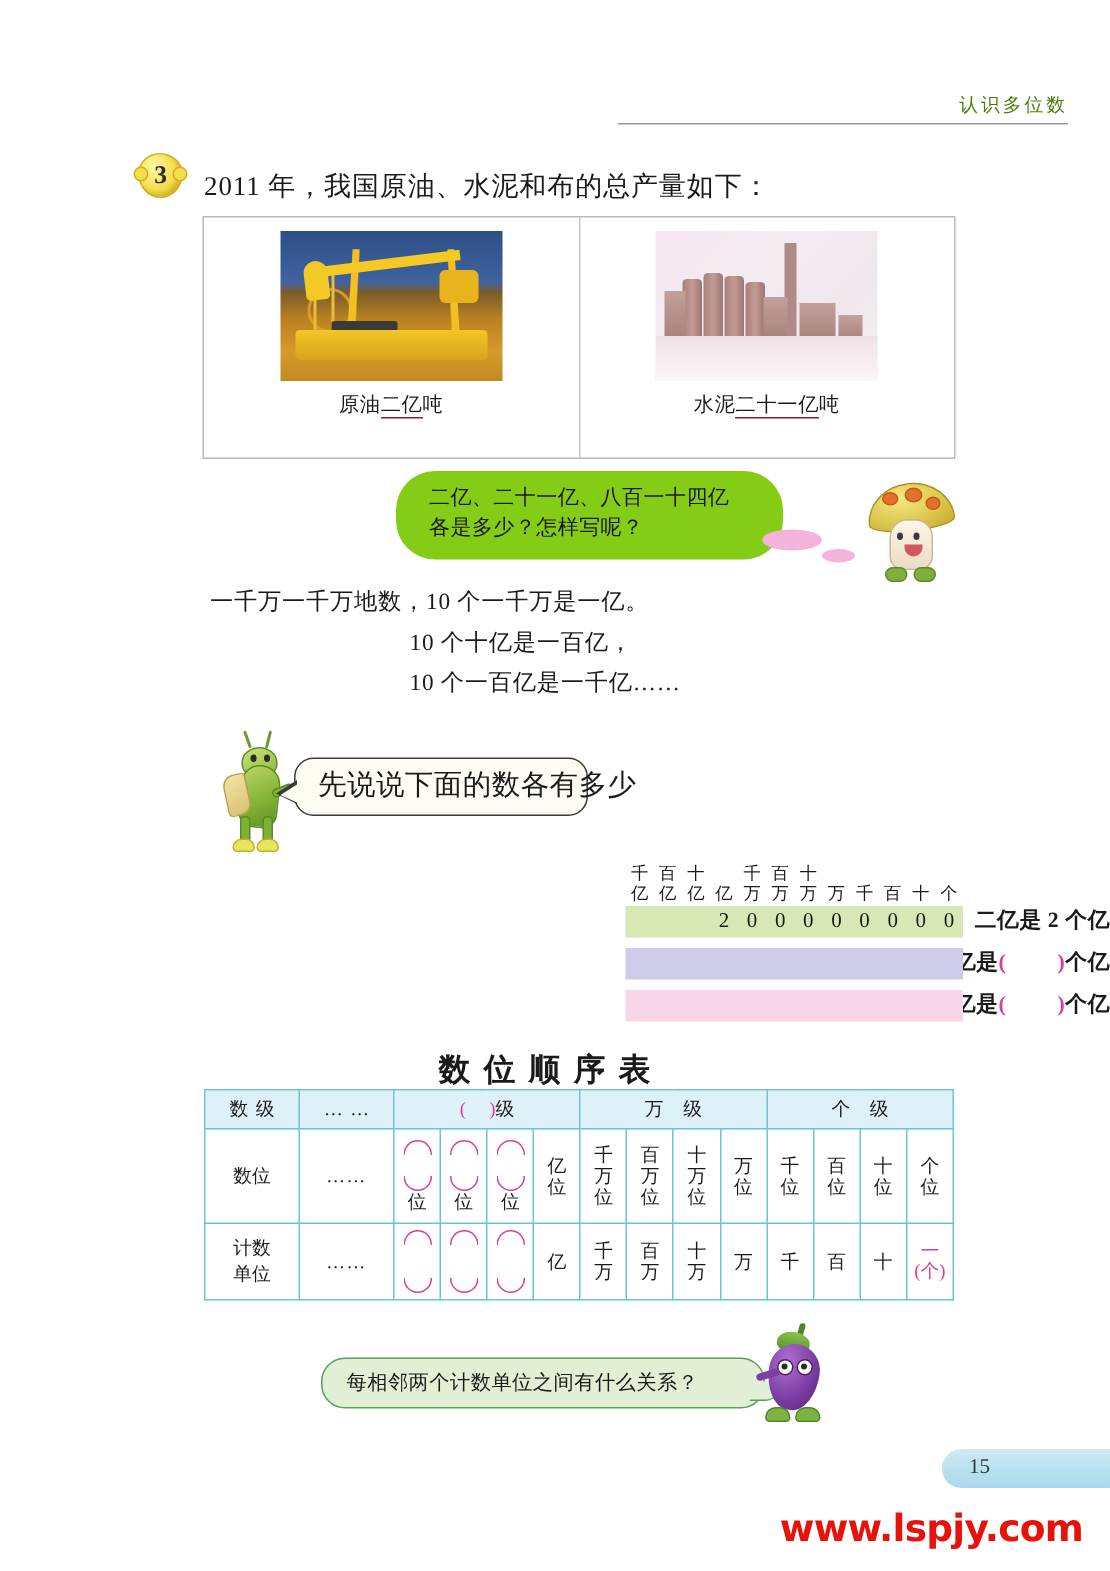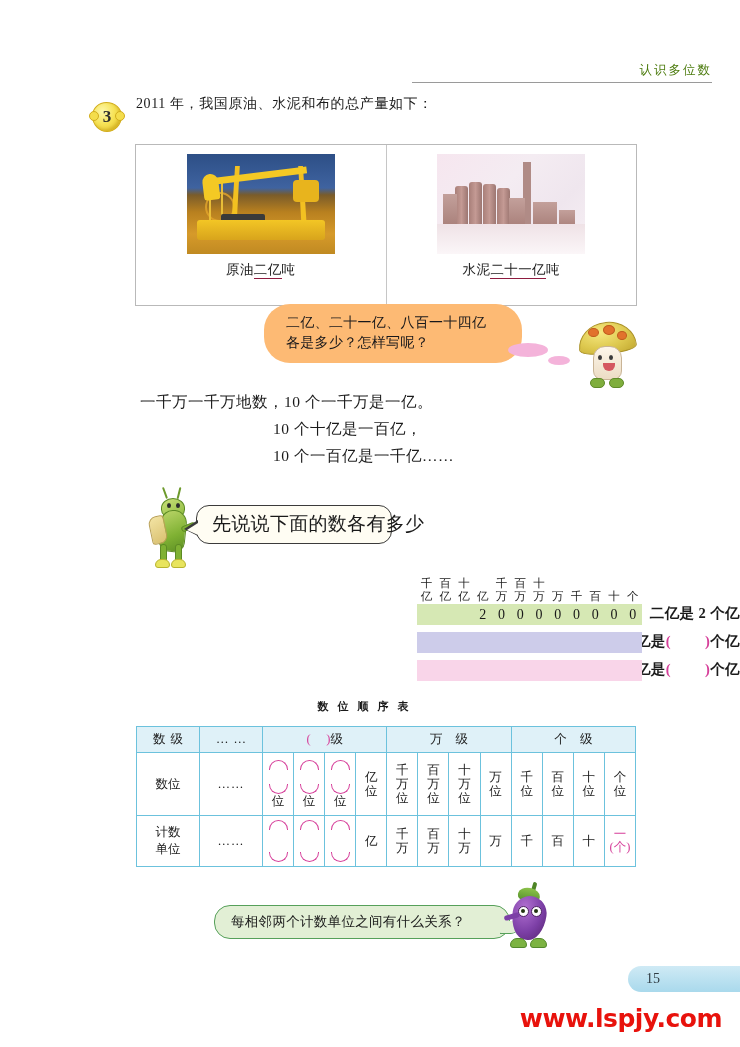--- a/index.html
+++ b/index.html
@@ -71,22 +71,22 @@
     justify-content: center;
     font-size: 17px;
     font-weight: bold;
     color: #2e2e2e;
     z-index: 2;
   }
 
   .qtext {
     position: absolute;
     left: 136px;
-    top: 95px;
-    font-size: 14px;
+    top: 112px;
+    font-size: 18px;
     letter-spacing: .6px;
     white-space: nowrap;
   }
 
   
   .picpanel {
     position: absolute;
     left: 135px;
     top: 144px;
     width: 500px;
@@ -153,24 +153,24 @@
   .ph-tex .top { position:absolute; left:10px; top:12px; width:116px; height:24px; background:linear-gradient(180deg,#5c6a58,#3d4a3b); border-radius:6px; transform: rotate(-3deg); }
   .ph-tex .roll { position:absolute; top:14px; width:16px; height:16px; background:#a3424a; border:3px solid #6f2a31; border-radius:50%; }
   .ph-tex .worker { position:absolute; right:12px; top:16px; width:22px; height:52px; background:linear-gradient(180deg,#fbfbfb,#e6e6e6); border-radius:9px 9px 2px 2px; }
   .ph-tex .worker::before { content:""; position:absolute; left:3px; top:-8px; width:15px; height:10px; background:#f7f7f7; border-radius:7px 7px 0 0; }
   .ph-tex .side { position:absolute; right:0; top:0; bottom:0; width:26px; background:linear-gradient(90deg,#e2e4de,#f2f3ef); }
 
   
   .bubble-pink {
     position: absolute;
     left: 264px;
-    top: 304px;
+    top: 314px;
     width: 258px;
     padding: 9px 18px 10px 22px;
-    background: #fdba74;
+    background: #84cc16;
     border-radius: 26px;
     box-sizing: border-box;
     filter: drop-shadow(0 0 0 transparent);
   }
   .bubble-pink::before,
   .bubble-pink::after {
     content:"";
     position:absolute;
     background:#f4b3da;
     border-radius:50%;
@@ -348,21 +348,21 @@
   .lbl1 { top: 604px; }
   .lbl2 { top: 632px; }
   .lbl3 { top: 660px; }
 
   
   .tbl-title {
     position: absolute;
     left: 0; right: 14px;
     top: 699px;
     text-align: center;
-    font-size: 11px;
+    font-size: 21px;
     font-weight: bold;
     letter-spacing: 9px;
     text-indent: 9px;
   }
 
   .pvtable {
     position: absolute;
     left: 136px;
     top: 726px;
     width: 500px;

